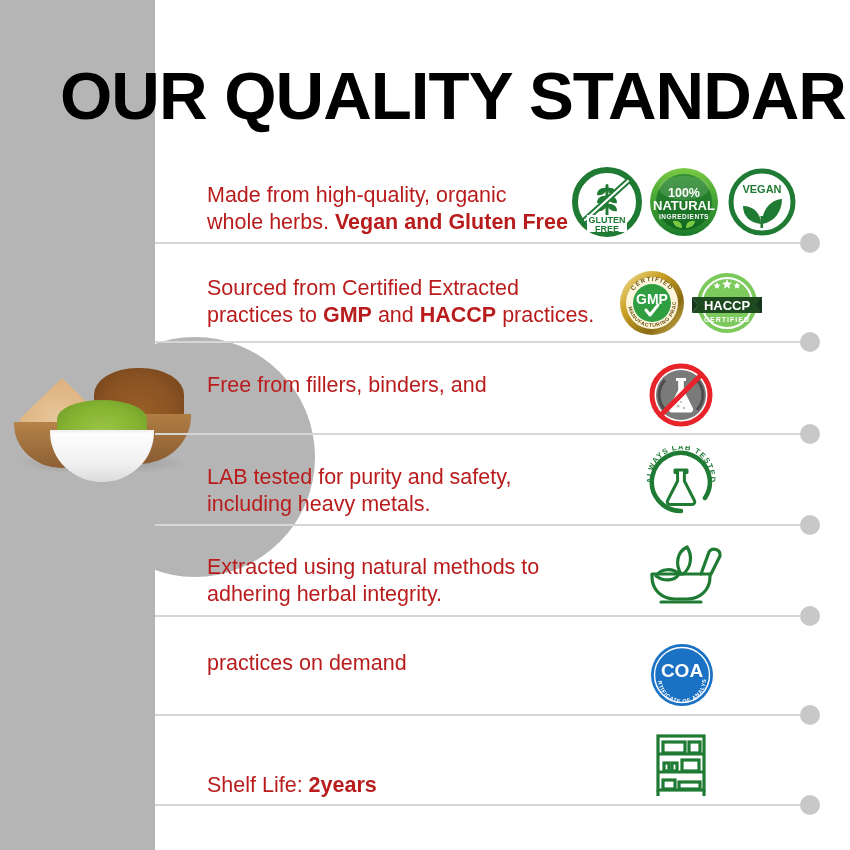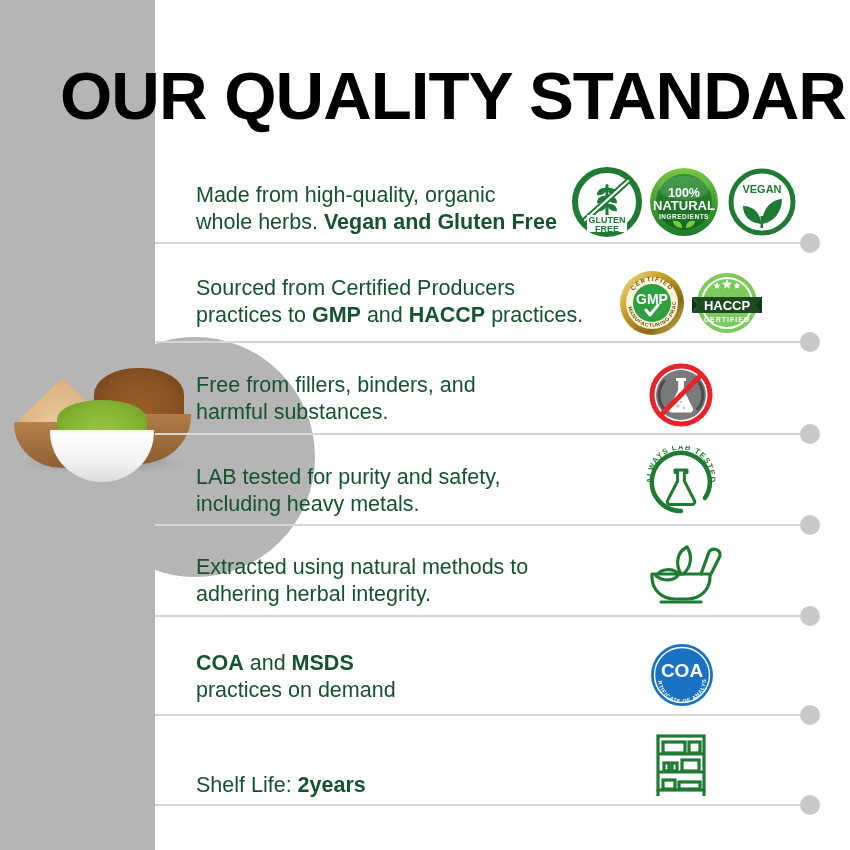--- a/index.html
+++ b/index.html
@@ -78,22 +78,22 @@
     letter-spacing:-1px;
     color:#000;
     transform:scaleX(1.02);
     transform-origin:left center;
     white-space:nowrap;
   }
 
   
   .row{position:absolute;left:0;width:850px;}
   .row-text{
-    position:absolute;left:196px;
-    color:#14532d;
+    position:absolute;left:207px;
+    color:#b91c1c;
     font-size:21.5px;
     line-height:27px;
     white-space:nowrap;
   }
   .row-text b{font-weight:bold;}
   .divider{
     position:absolute;height:2px;background:#d6d6d6;
   }
   .dot{
     position:absolute;width:20px;height:20px;border-radius:50%;
@@ -190,21 +190,21 @@
         <rect x="34.5" y="50" width="2.6" height="12" fill="#1f7a33"></rect>
       </svg>
     </div>
 
     <div class="divider" style="left:155px;top:242px;width:655px"></div>
     <div class="dot" style="left:800px;top:233px"></div>
   </div>
 
   <div class="row">
     <div class="row-text" style="top:275px">
-      <div><span>Sourced from Certified Producers</span></div>
+      <div><span>Sourced from Certified Extracted</span></div>
       <div>
         <span>practices to </span><b>GMP</b><span> and </span><b>HACCP</b><span> practices.</span>
       </div>
     </div>
 
     <div class="badge" style="left:619px;top:270px;width:66px;height:66px">
       <svg viewBox="0 0 66 66" width="66" height="66">
         <defs>
           <linearGradient id="gold" x1="0" y1="0" x2="1" y2="1">
             <stop offset="0%" stop-color="#f3e09a"></stop>
@@ -248,21 +248,20 @@
       </svg>
     </div>
 
     <div class="divider" style="left:155px;top:341px;width:655px"></div>
     <div class="dot" style="left:800px;top:332px"></div>
   </div>
 
   <div class="row">
     <div class="row-text" style="top:372px">
       <div><span>Free from fillers, binders, and</span></div>
-      <div><span>harmful substances.</span></div>
     </div>
 
     <div class="badge" style="left:646px;top:360px;width:70px;height:70px">
       <svg viewBox="0 0 70 70" width="70" height="70">
         <circle cx="35" cy="35" r="25" fill="#7a7a7a"></circle>
         <path d="M19 20 A22 22 0 0 0 19 50" fill="none" stroke="#4d4d4d" stroke-width="3"></path>
         <path d="M51 20 A22 22 0 0 1 51 50" fill="none" stroke="#4d4d4d" stroke-width="3"></path>
         <g fill="#ffffff">
           <path d="M30 18 h10 v3 h-2.2 v9 l9 18 a3 3 0 0 1 -2.6 4.5 h-18.4 a3 3 0 0 1 -2.6 -4.5 l9 -18 v-9 h-2.2 z"></path>
         </g>
@@ -318,23 +317,20 @@
         </g>
       </svg>
     </div>
 
     <div class="divider" style="left:155px;top:615px;width:655px"></div>
     <div class="dot" style="left:800px;top:606px"></div>
   </div>
 
   <div class="row">
     <div class="row-text" style="top:650px">
-      <div>
-        <b>COA</b><span> and </span><b>MSDS</b>
-      </div>
       <div><span>practices on demand</span></div>
     </div>
 
     <div class="badge" style="left:648px;top:641px;width:68px;height:68px">
       <svg viewBox="0 0 68 68" width="68" height="68">
         <defs>
           <path id="coaArc" d="M10 38 A24 24 0 0 0 58 38" fill="none"></path>
         </defs>
         <circle cx="34" cy="34" r="31" fill="#1b72c4"></circle>
         <circle cx="34" cy="34" r="27.5" fill="none" stroke="#ffffff" stroke-width="1.4"></circle>

